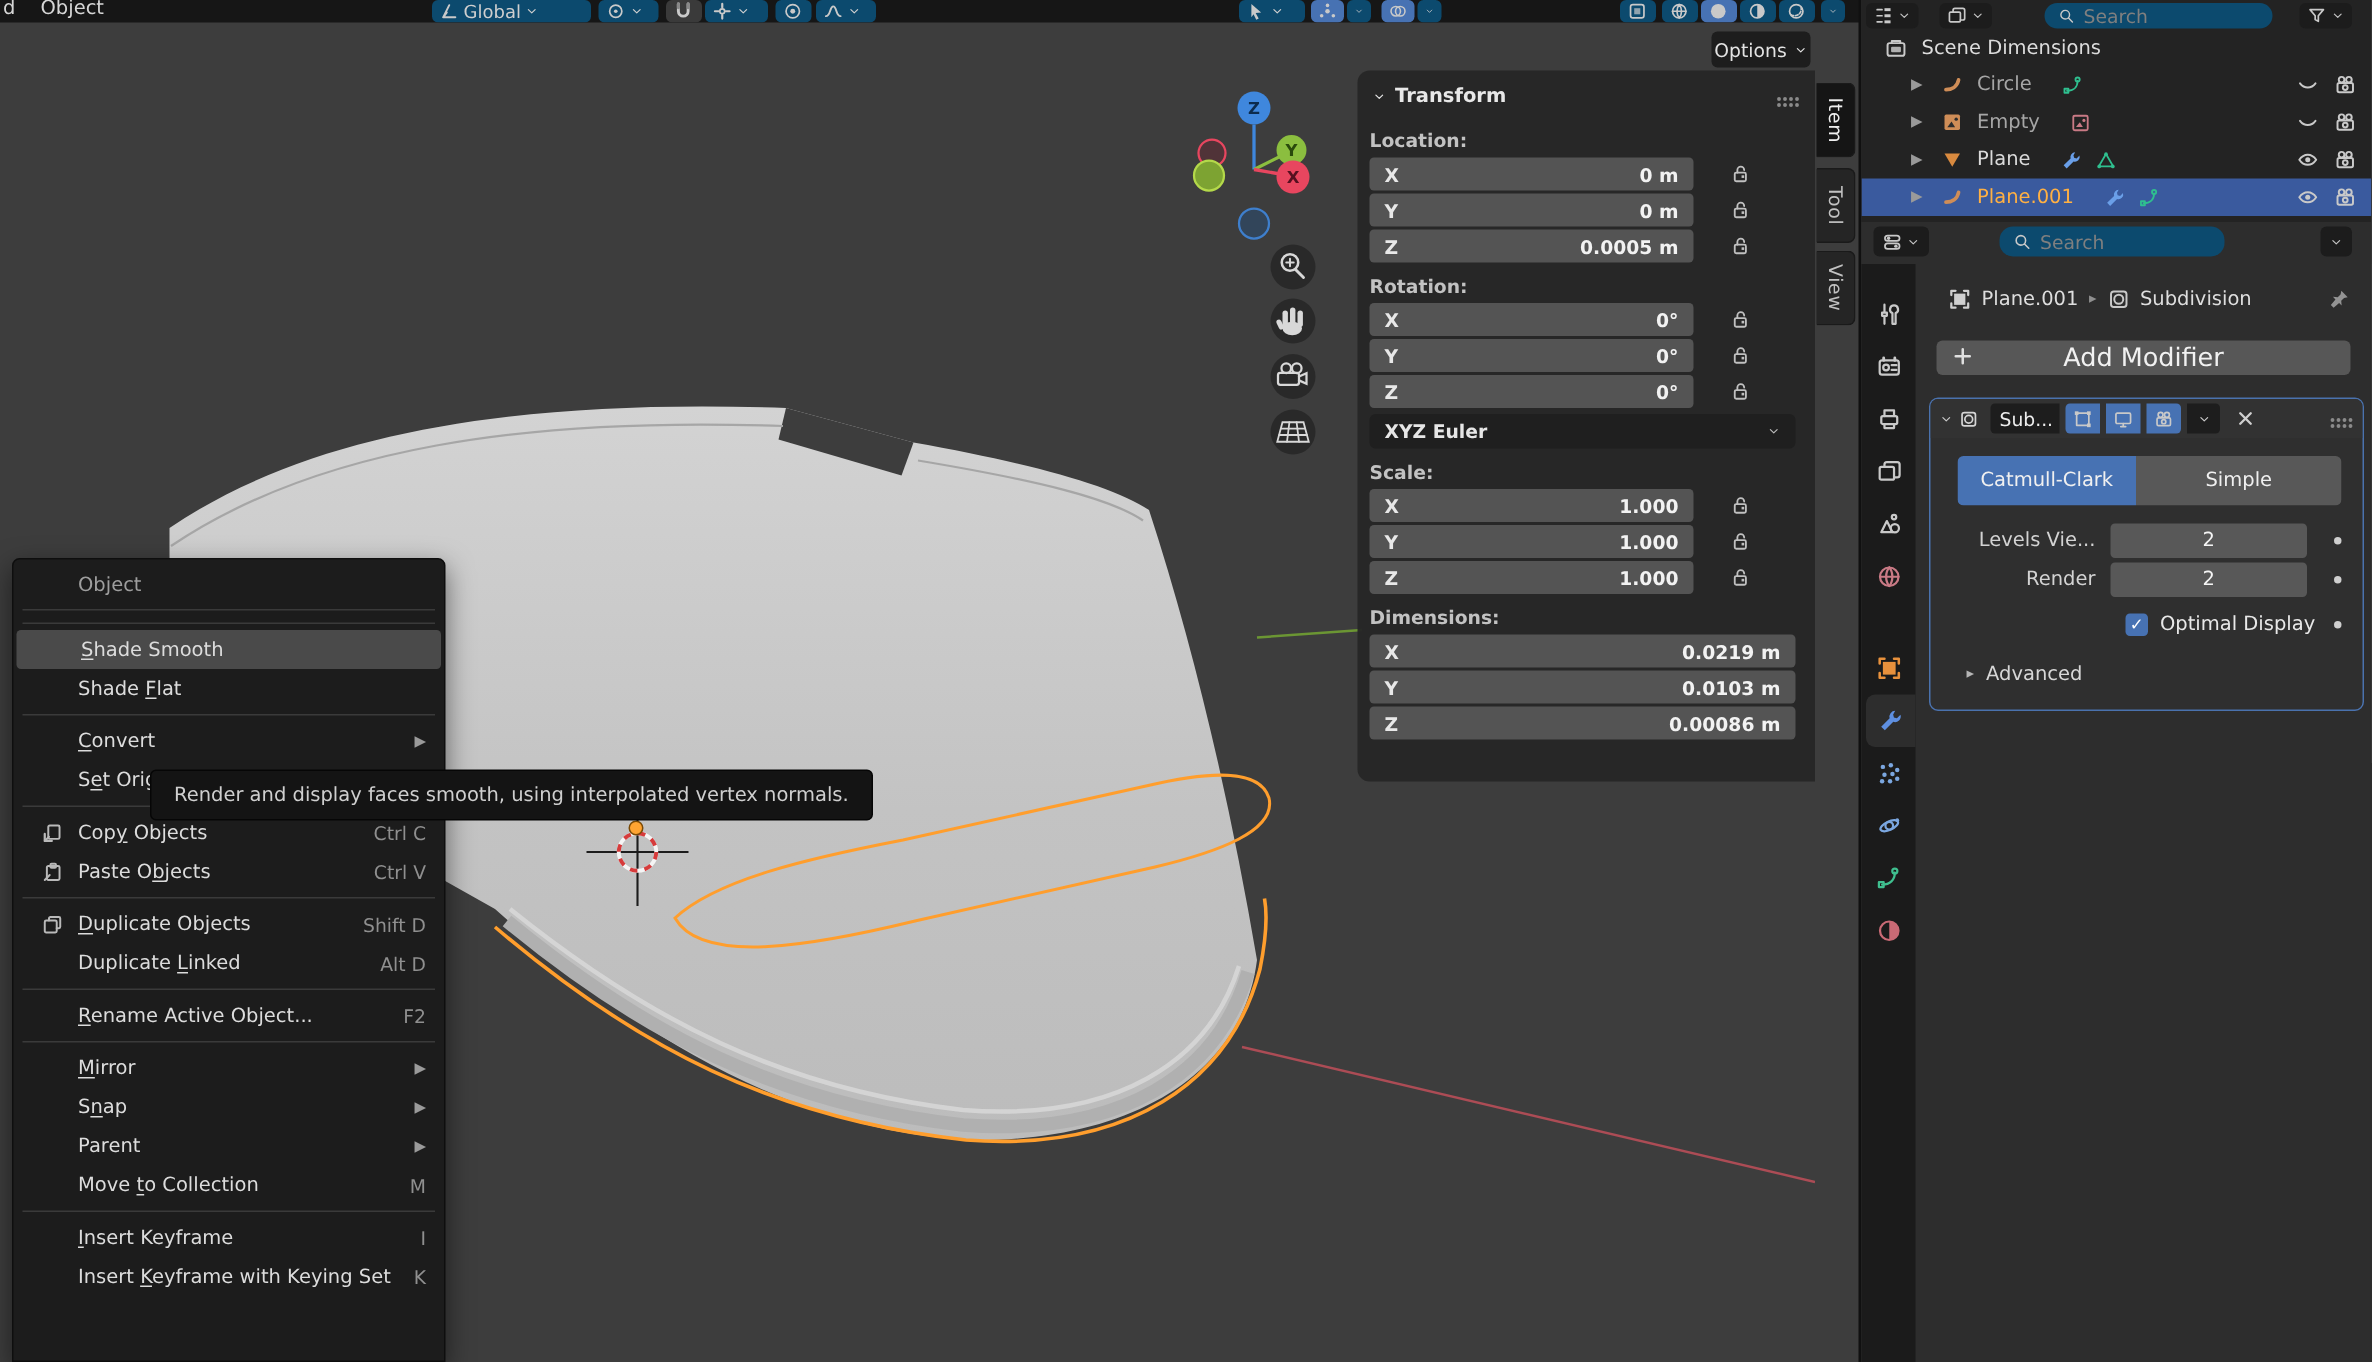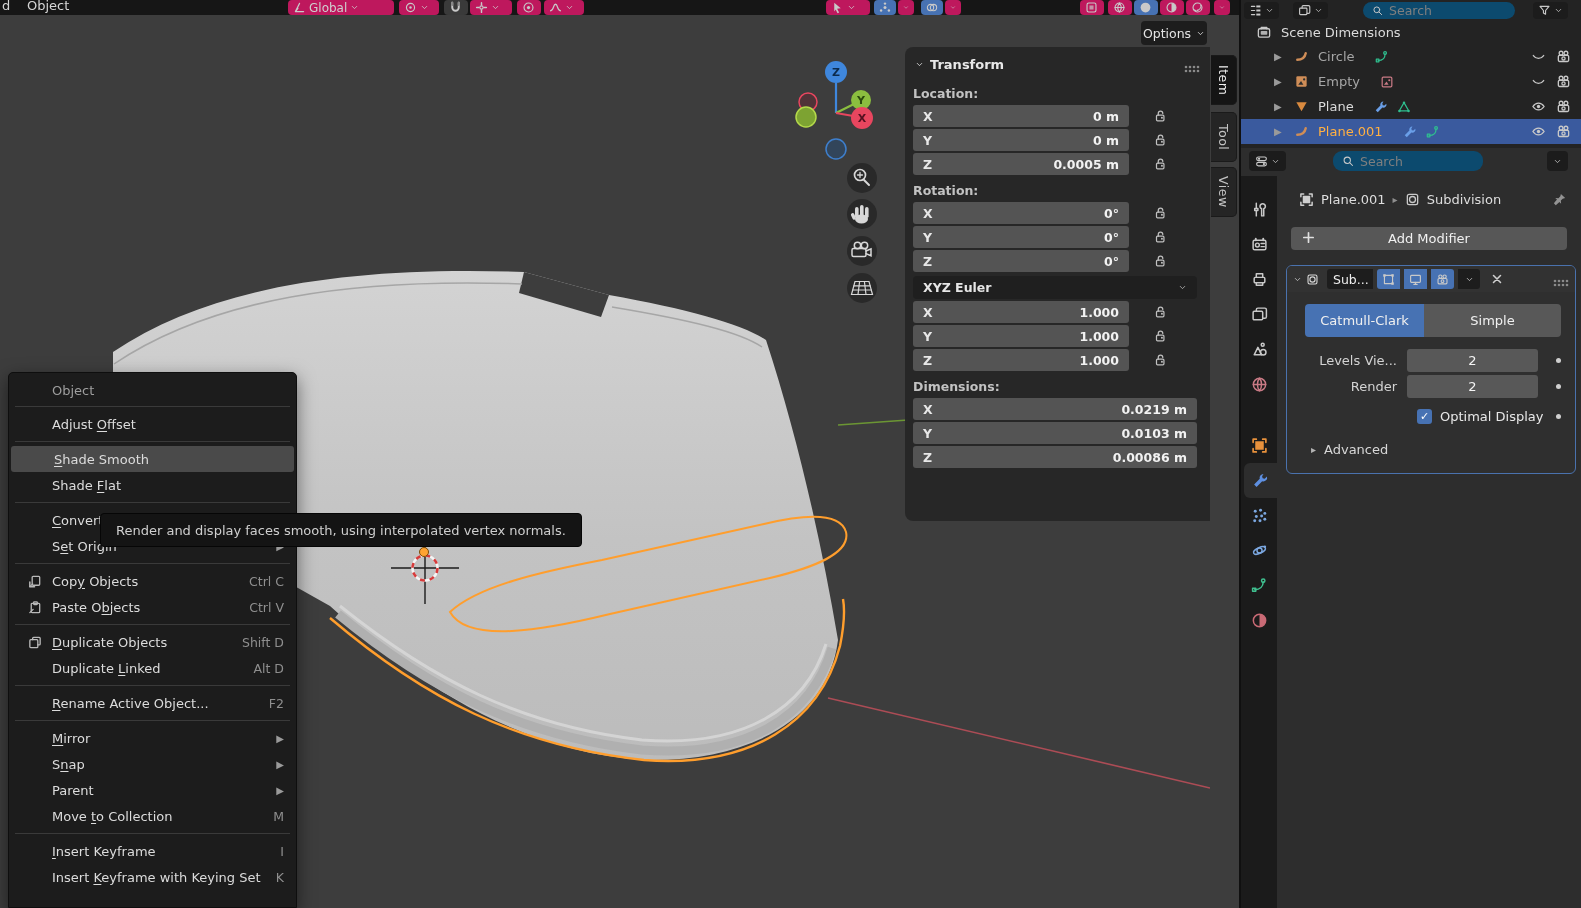--- a/index.html
+++ b/index.html
@@ -9,21 +9,21 @@
     background:#3d3d3d;
     font-family:"DejaVu Sans","Liberation Sans",sans-serif;
     font-size:13px; color:#d8d8d8;
     -webkit-font-smoothing:antialiased;
   }
   .abs { position:absolute; }
 
   
   #topbar { left:0; top:0; width:1240px; height:15px; background:#161616; overflow:hidden; }
   #topbar .chip { position:absolute; top:0; height:15px; display:flex; align-items:center; gap:3px;
-                  background:#be185d; border-radius:4px; padding:0 5px; color:#cfcfcf; font-size:12px; }
+                  background:#0c4a6e; border-radius:4px; padding:0 5px; color:#cfcfcf; font-size:12px; }
   #topbar .chip.blue { background:#4772b3; color:#fff; }
   #topbar .menu-txt { position:absolute; top:-2px; font-size:13px; color:#d6d6d6; }
   .chev { width:9px; height:9px; display:inline-block; }
   .chev svg, .micon svg { display:block; }
   .micon { width:13px; height:13px; display:inline-block; color:#c9c9c9; }
 
   
   #viewport-svg { left:0; top:14px; }
 
   
@@ -111,21 +111,21 @@
   .ptab { height:35px; display:flex; align-items:center; justify-content:center; position:relative; }
   .ptab .micon { width:17px; height:17px; }
   .ptab.active { background:#2d2d2d; border-radius:6px 0 0 6px; margin-left:3px; }
   .ptab-spacer { height:26px; }
   #prop-main { position:absolute; left:36px; top:28px; width:304px; height:732px; }
   #breadcrumb { display:flex; align-items:center; gap:7px; padding:16px 0 0 22px; color:#dedede; font-size:13px; }
   #breadcrumb .micon { width:15px; height:15px; }
   #breadcrumb .sep { color:#8f8f8f; font-size:10px; }
   #breadcrumb .pin { margin-left:auto; margin-right:14px; color:#9f9f9f; }
   #add-modifier { margin:20px 14px 0 14px; height:23px; background:#575757; border-radius:4px;
-    position:relative; display:flex; align-items:center; justify-content:center; color:#f1f1f1; font-size:13px; }
+    position:relative; display:flex; align-items:center; justify-content:center; color:#f1f1f1; font-size:17px; }
   #add-modifier .plus { position:absolute; left:10px; top:3px; width:15px; height:15px; color:#e0e0e0; }
   #mod-panel { margin:15px 5px 0 9px; border:1px solid #4a72ae; border-radius:6px; background:#2f2f2f; overflow:hidden; }
   #mod-head { height:26px; display:flex; align-items:center; gap:4px; padding:0 6px; background:#323232; }
   #mod-head .chev { color:#c9c9c9; }
   #mod-head .name-chip { width:46px; height:20px; background:#1d1d1d; border-radius:3px 0 0 3px;
     display:flex; align-items:center; padding:0 6px; color:#ededed; font-size:12.5px; margin-left:4px; }
   .tgl { width:23px; height:20px; background:#4772b3; display:flex; align-items:center; justify-content:center; color:#fff; }
   .tgl .micon { width:13px; height:13px; }
   .tgl.first { border-radius:3px 0 0 3px; }
   .tgl.last { border-radius:0 3px 3px 0; }
@@ -520,20 +520,21 @@
         </span>
       </div>
       <div class="tp-dropdown">
         <span>XYZ Euler</span>
         <span class="chev">
           <svg viewBox="0 0 16 16" width="100%" height="100%" fill="none" stroke="currentColor" stroke-width="1.4" stroke-linecap="round" stroke-linejoin="round">
             <path d="M4 6l4 4 4-4"></path>
           </svg>
         </span>
       </div>
+      <div class="tp-label">Scale:</div>
       <div class="tp-row">
         <div class="tp-field">
           <span class="axis">X</span>
           <span class="val">1.000</span>
         </div>
         <span class="tp-lock micon">
           <svg viewBox="0 0 16 16" width="100%" height="100%" fill="none" stroke="currentColor" stroke-width="1.4" stroke-linecap="round" stroke-linejoin="round">
             <rect x="4" y="7" width="8.5" height="6.5" rx="1.2"></rect>
             <path d="M6 7V5a2.6 2.6 0 0 1 5.2 0"></path>
             <rect x="9.2" y="9" width="2" height="2" fill="currentColor" stroke="none"></rect>
@@ -591,24 +592,20 @@
 <div id="side-tabs-holder">
     <div class="side-tab abs active" style="top: 55px; height: 50px;">Item</div>
     <div class="side-tab abs" style="top: 112px; height: 50px;">Tool</div>
     <div class="side-tab abs" style="top: 167px; height: 50px;">View</div>
   </div>
 
 <div id="ctx-menu" class="abs">
   <div class="ctx-title">Object</div>
   <div id="ctx-items">
       <div class="ctx-sep"></div>
-      <div class="ctx-row">
-        <span class="ico empty"></span>
-        <span class="lbl">Adjust <u>O</u>ffset</span>
-      </div>
       <div class="ctx-sep"></div>
       <div class="ctx-row hl">
         <span class="ico empty"></span>
         <span class="lbl"><u>S</u>hade Smooth</span>
       </div>
       <div class="ctx-row">
         <span class="ico empty"></span>
         <span class="lbl">Shade <u>F</u>lat</span>
       </div>
       <div class="ctx-sep"></div>

